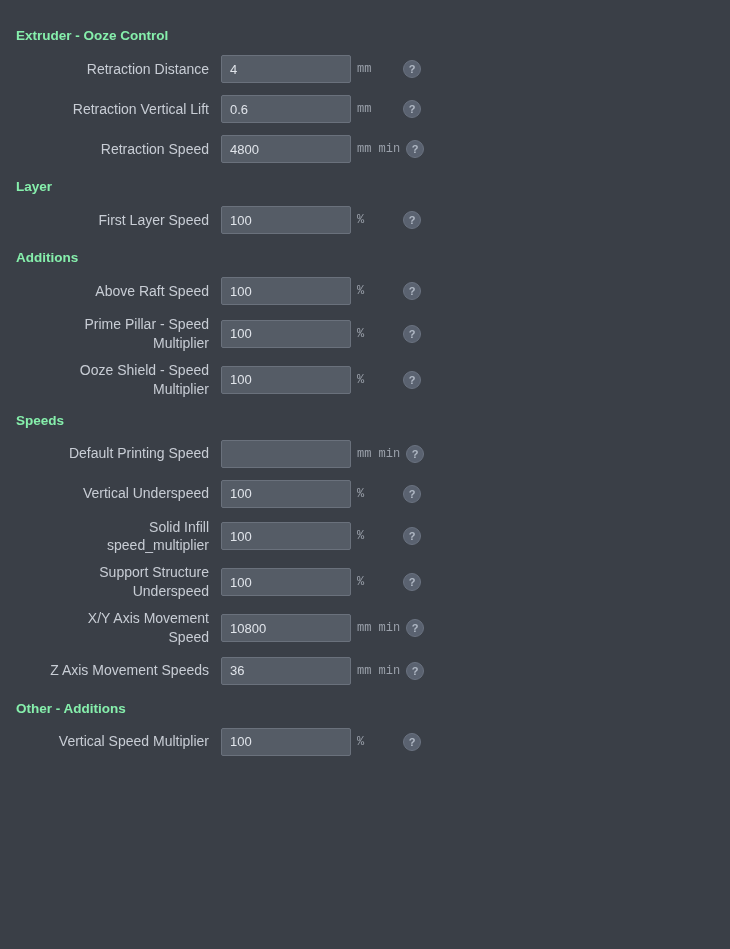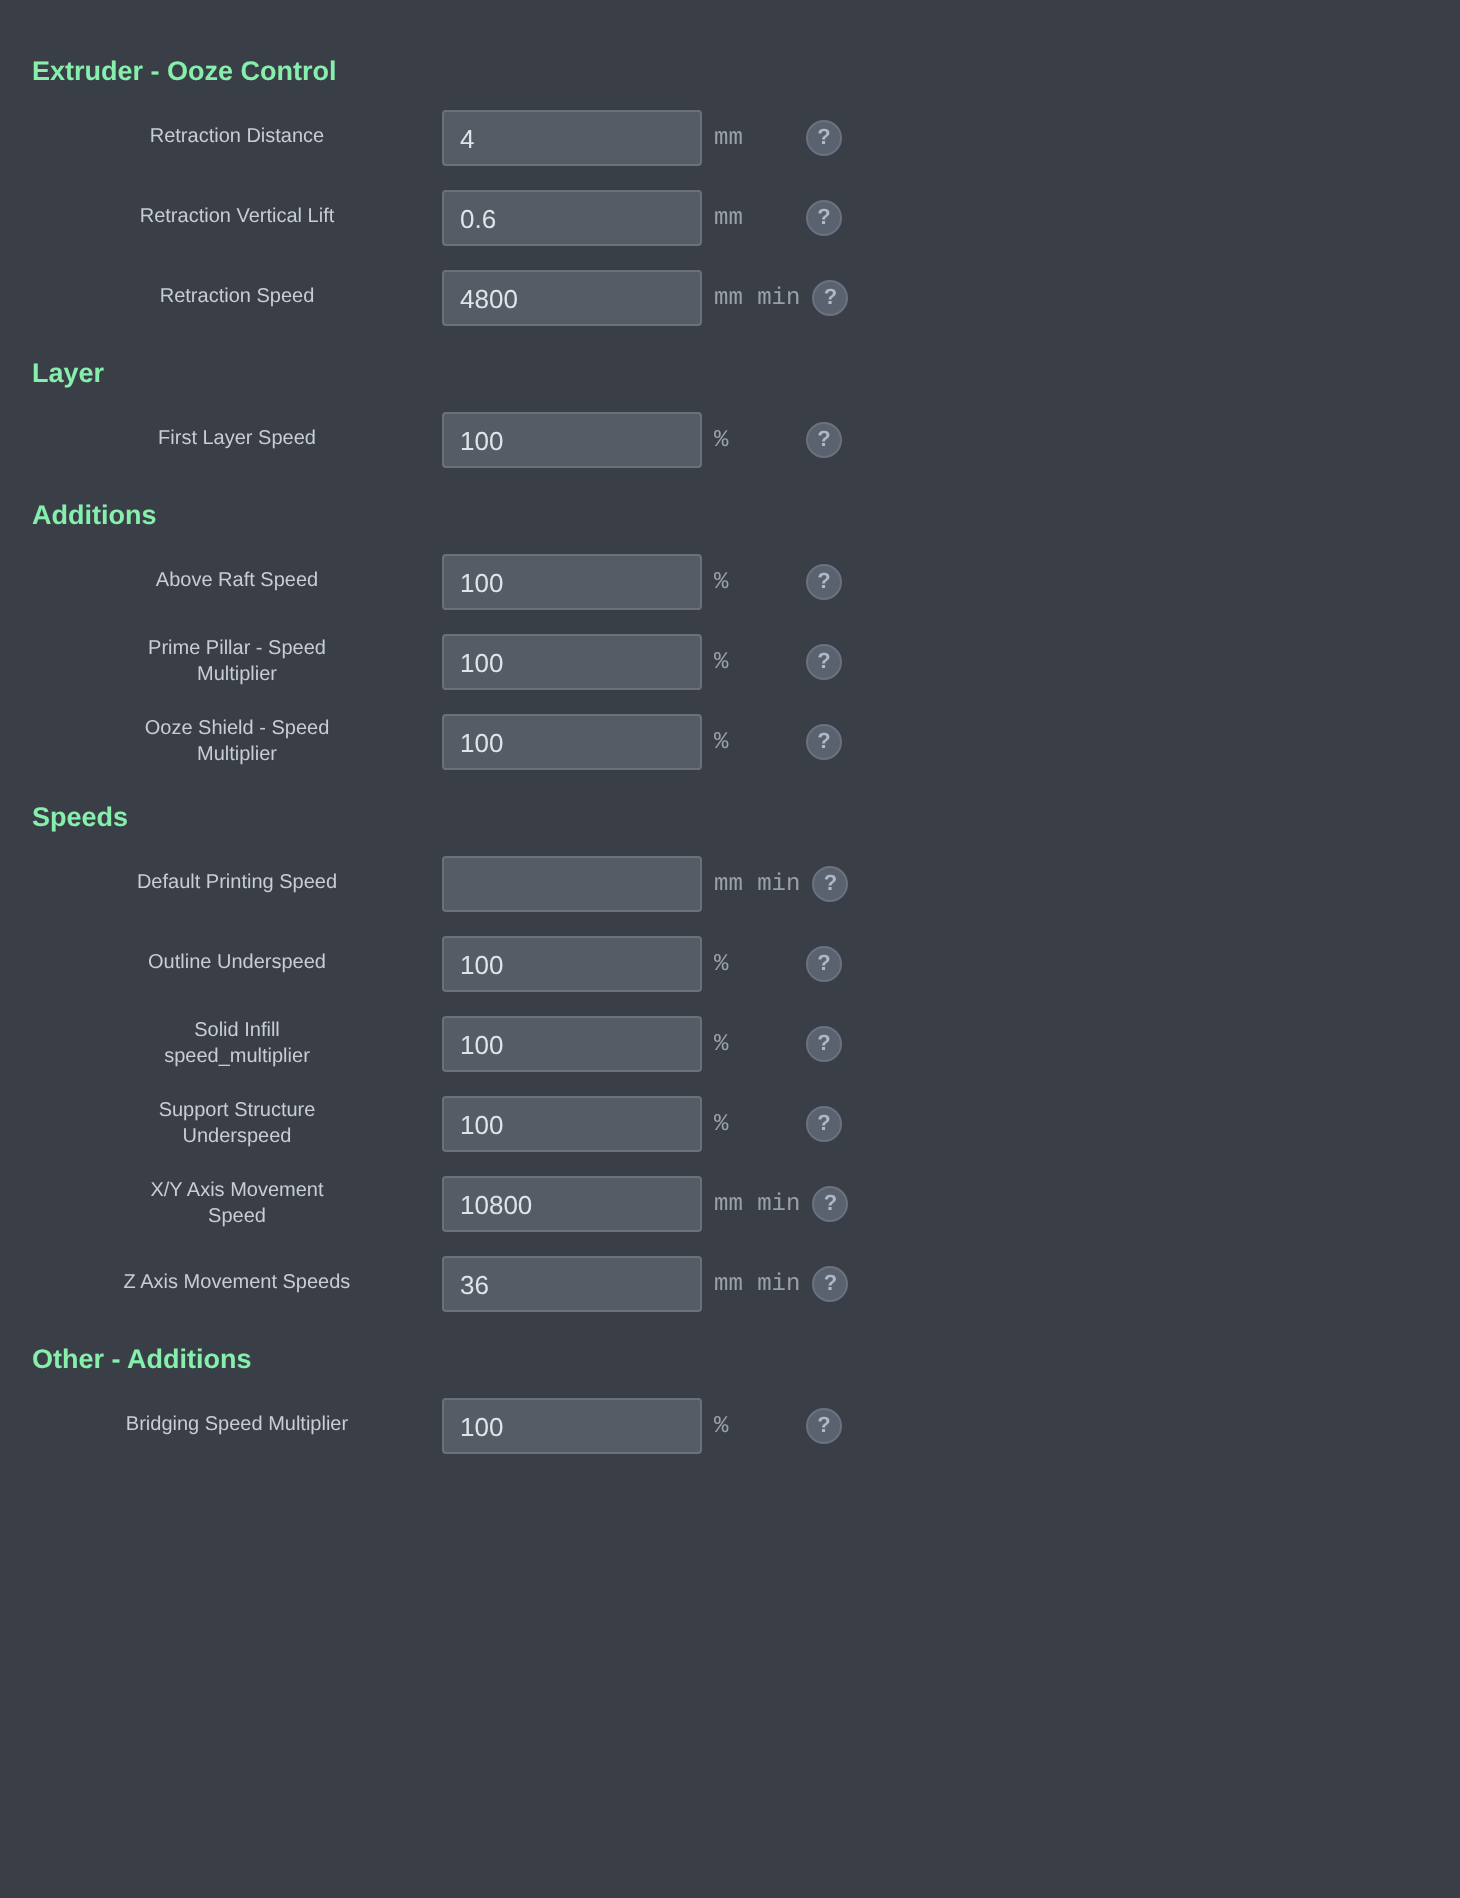--- a/index.html
+++ b/index.html
@@ -32,23 +32,24 @@
       padding-bottom: 2px;
     }
     .field-row {
       display: flex;
       align-items: center;
       margin-bottom: 8px;
       min-height: 32px;
     }
     .field-label {
       width: 205px;
-      text-align: center;
+      text-align: right;
+      padding-right: 12px;
       color: #c8cdd5;
-      font-size: 10px;
+      font-size: 14px;
       line-height: 1.35;
       flex-shrink: 0;
     }
     .field-input {
       background-color: #555c66;
       border: 1px solid #6a717c;
       color: #e0e4ea;
       font-size: 13px;
       padding: 4px 8px;
       width: 130px;
@@ -140,21 +141,21 @@
       <span class="help-icon">?</span>
     </div>
     <div class="section-header">Speeds</div>
     <div class="field-row">
       <div class="field-label">Default Printing Speed</div>
       <div class="empty-input"></div>
       <span class="field-unit">mm  min</span>
       <span class="help-icon">?</span>
     </div>
     <div class="field-row">
-      <div class="field-label">Outline Underspeed</div>
+      <div class="field-label">Vertical Underspeed</div>
       <input type="text" class="field-input" value="100" style="">
       <span class="field-unit">%</span>
       <span class="help-icon">?</span>
     </div>
     <div class="field-row">
       <div class="field-label">Solid Infill<br>speed_multiplier</div>
       <input type="text" class="field-input" value="100" style="">
       <span class="field-unit">%</span>
       <span class="help-icon">?</span>
     </div>
@@ -171,18 +172,18 @@
       <span class="help-icon">?</span>
     </div>
     <div class="field-row">
       <div class="field-label">Z Axis Movement Speeds</div>
       <input type="text" class="field-input" value="36" style="">
       <span class="field-unit">mm  min</span>
       <span class="help-icon">?</span>
     </div>
     <div class="section-header">Other - Additions</div>
     <div class="field-row">
-      <div class="field-label">Bridging Speed Multiplier</div>
+      <div class="field-label">Vertical Speed Multiplier</div>
       <input type="text" class="field-input" value="100" style="">
       <span class="field-unit">%</span>
       <span class="help-icon">?</span>
     </div>
   </div>
 
 </body></html>

